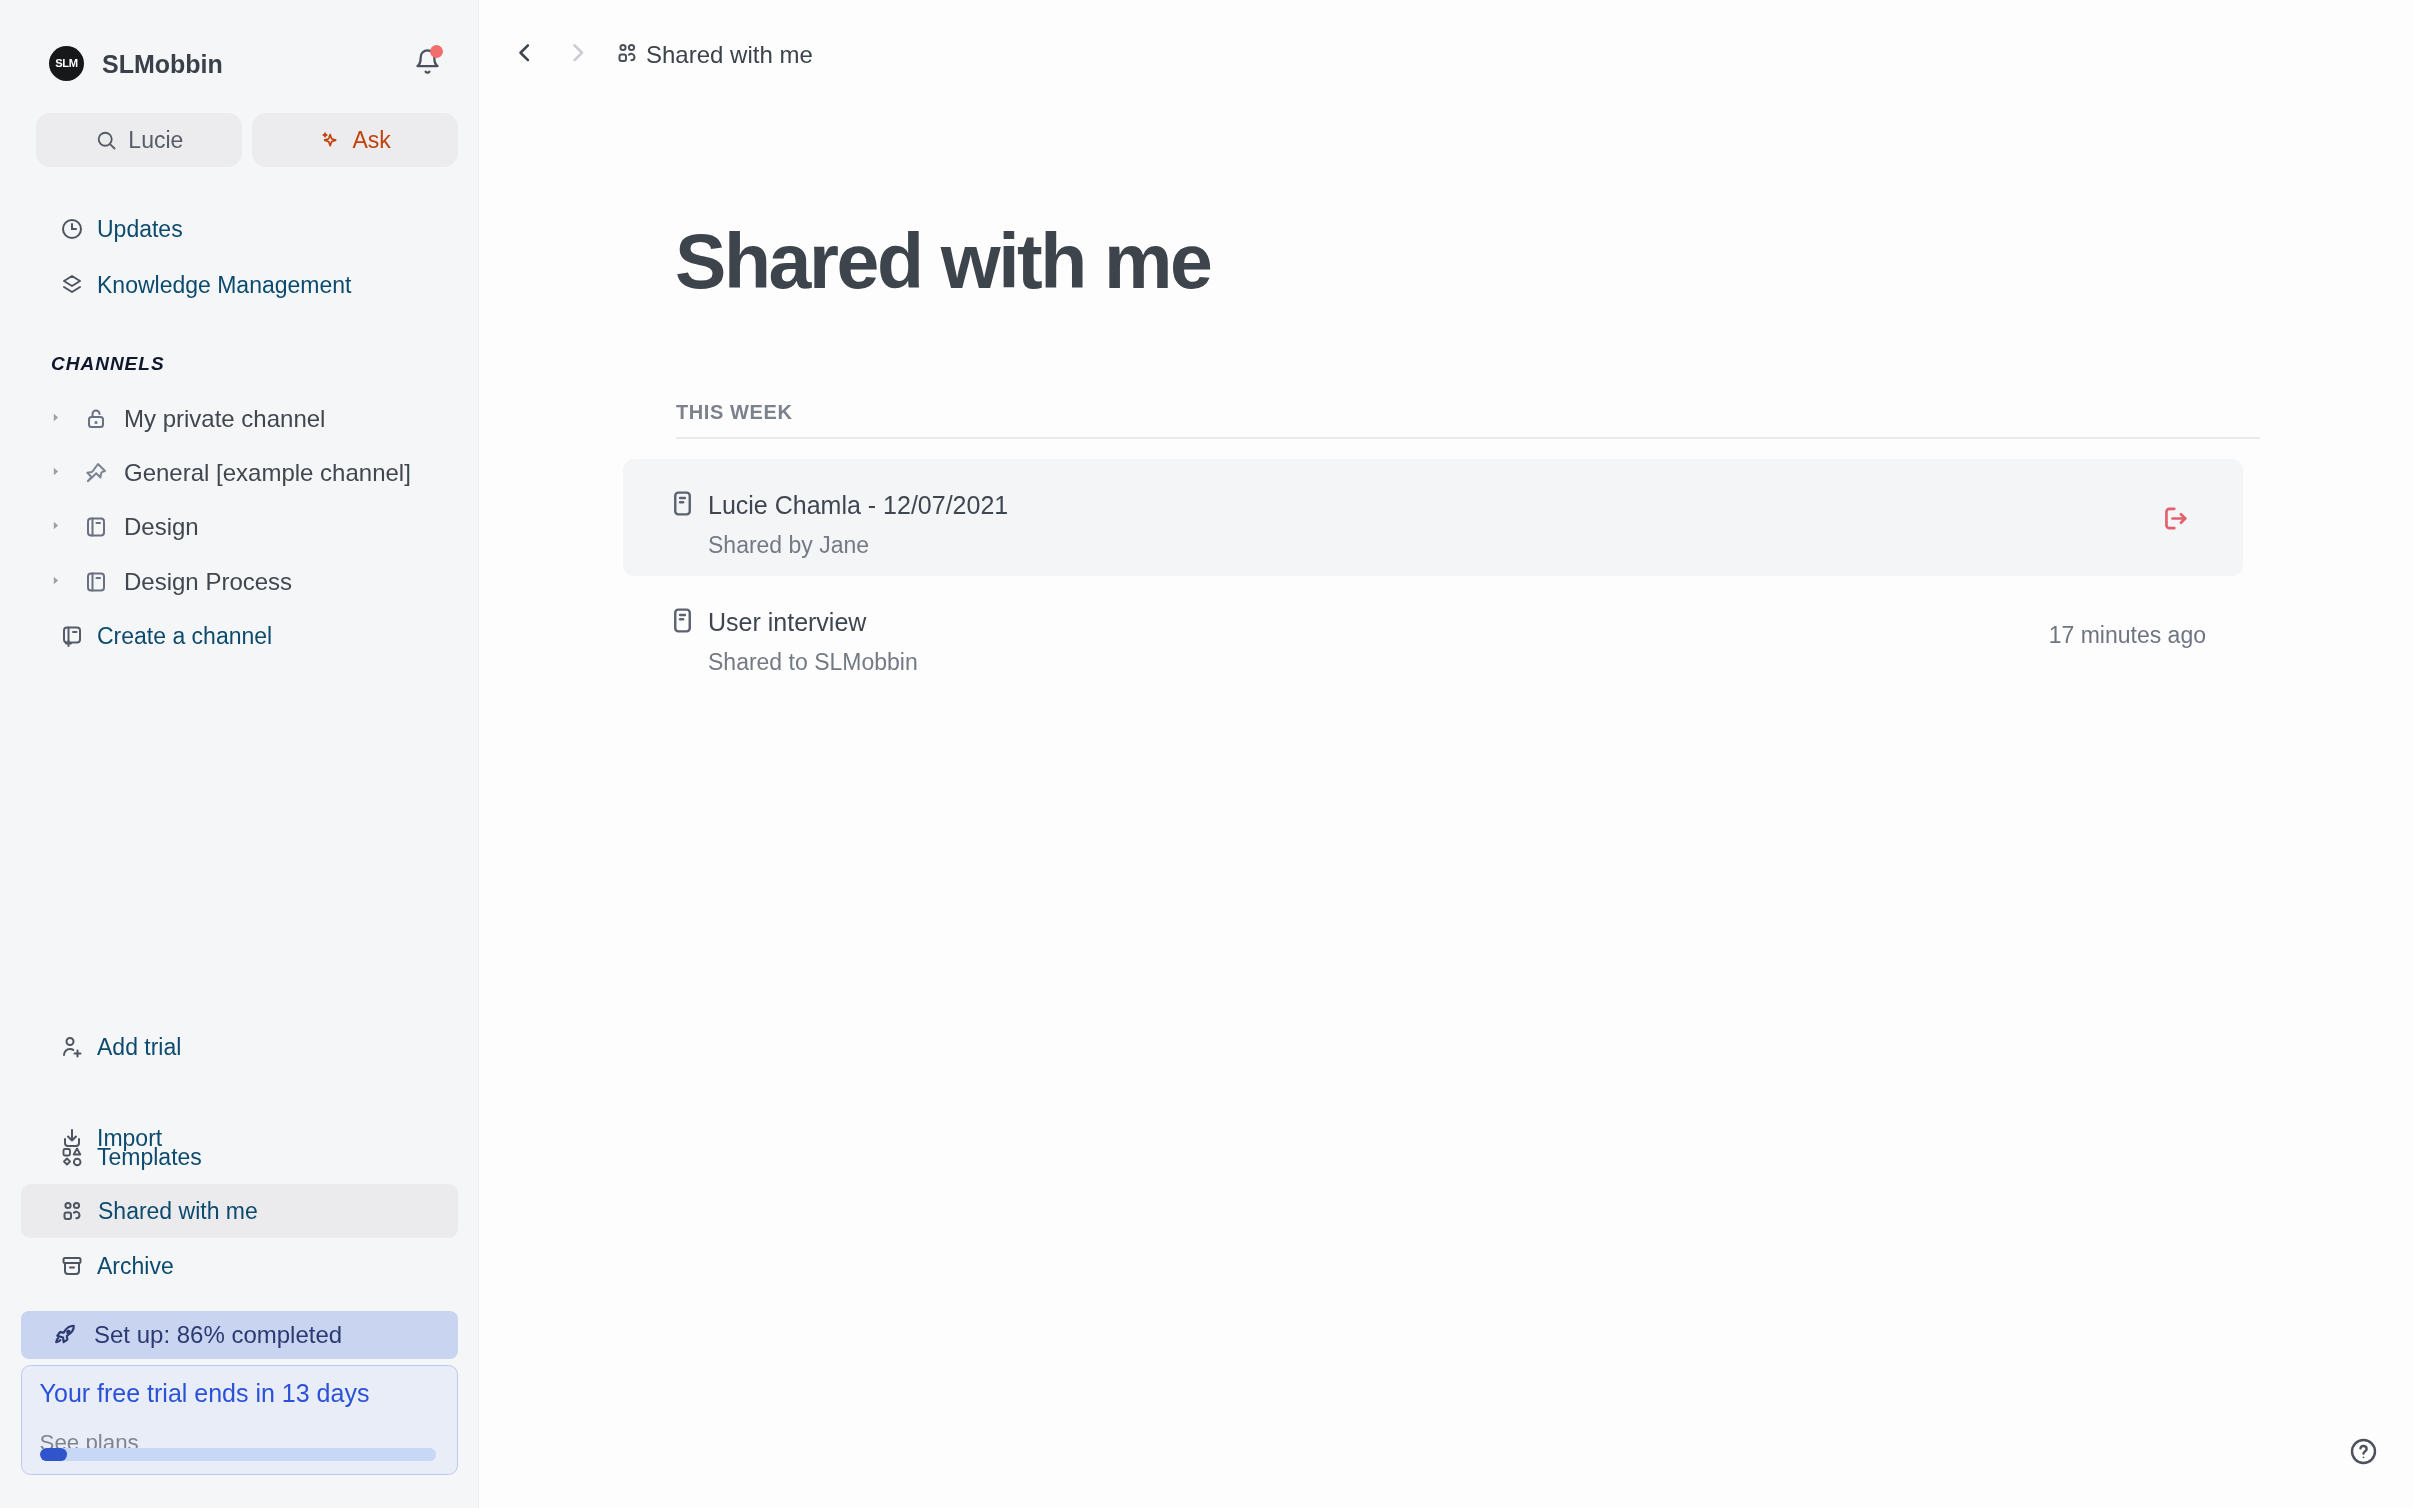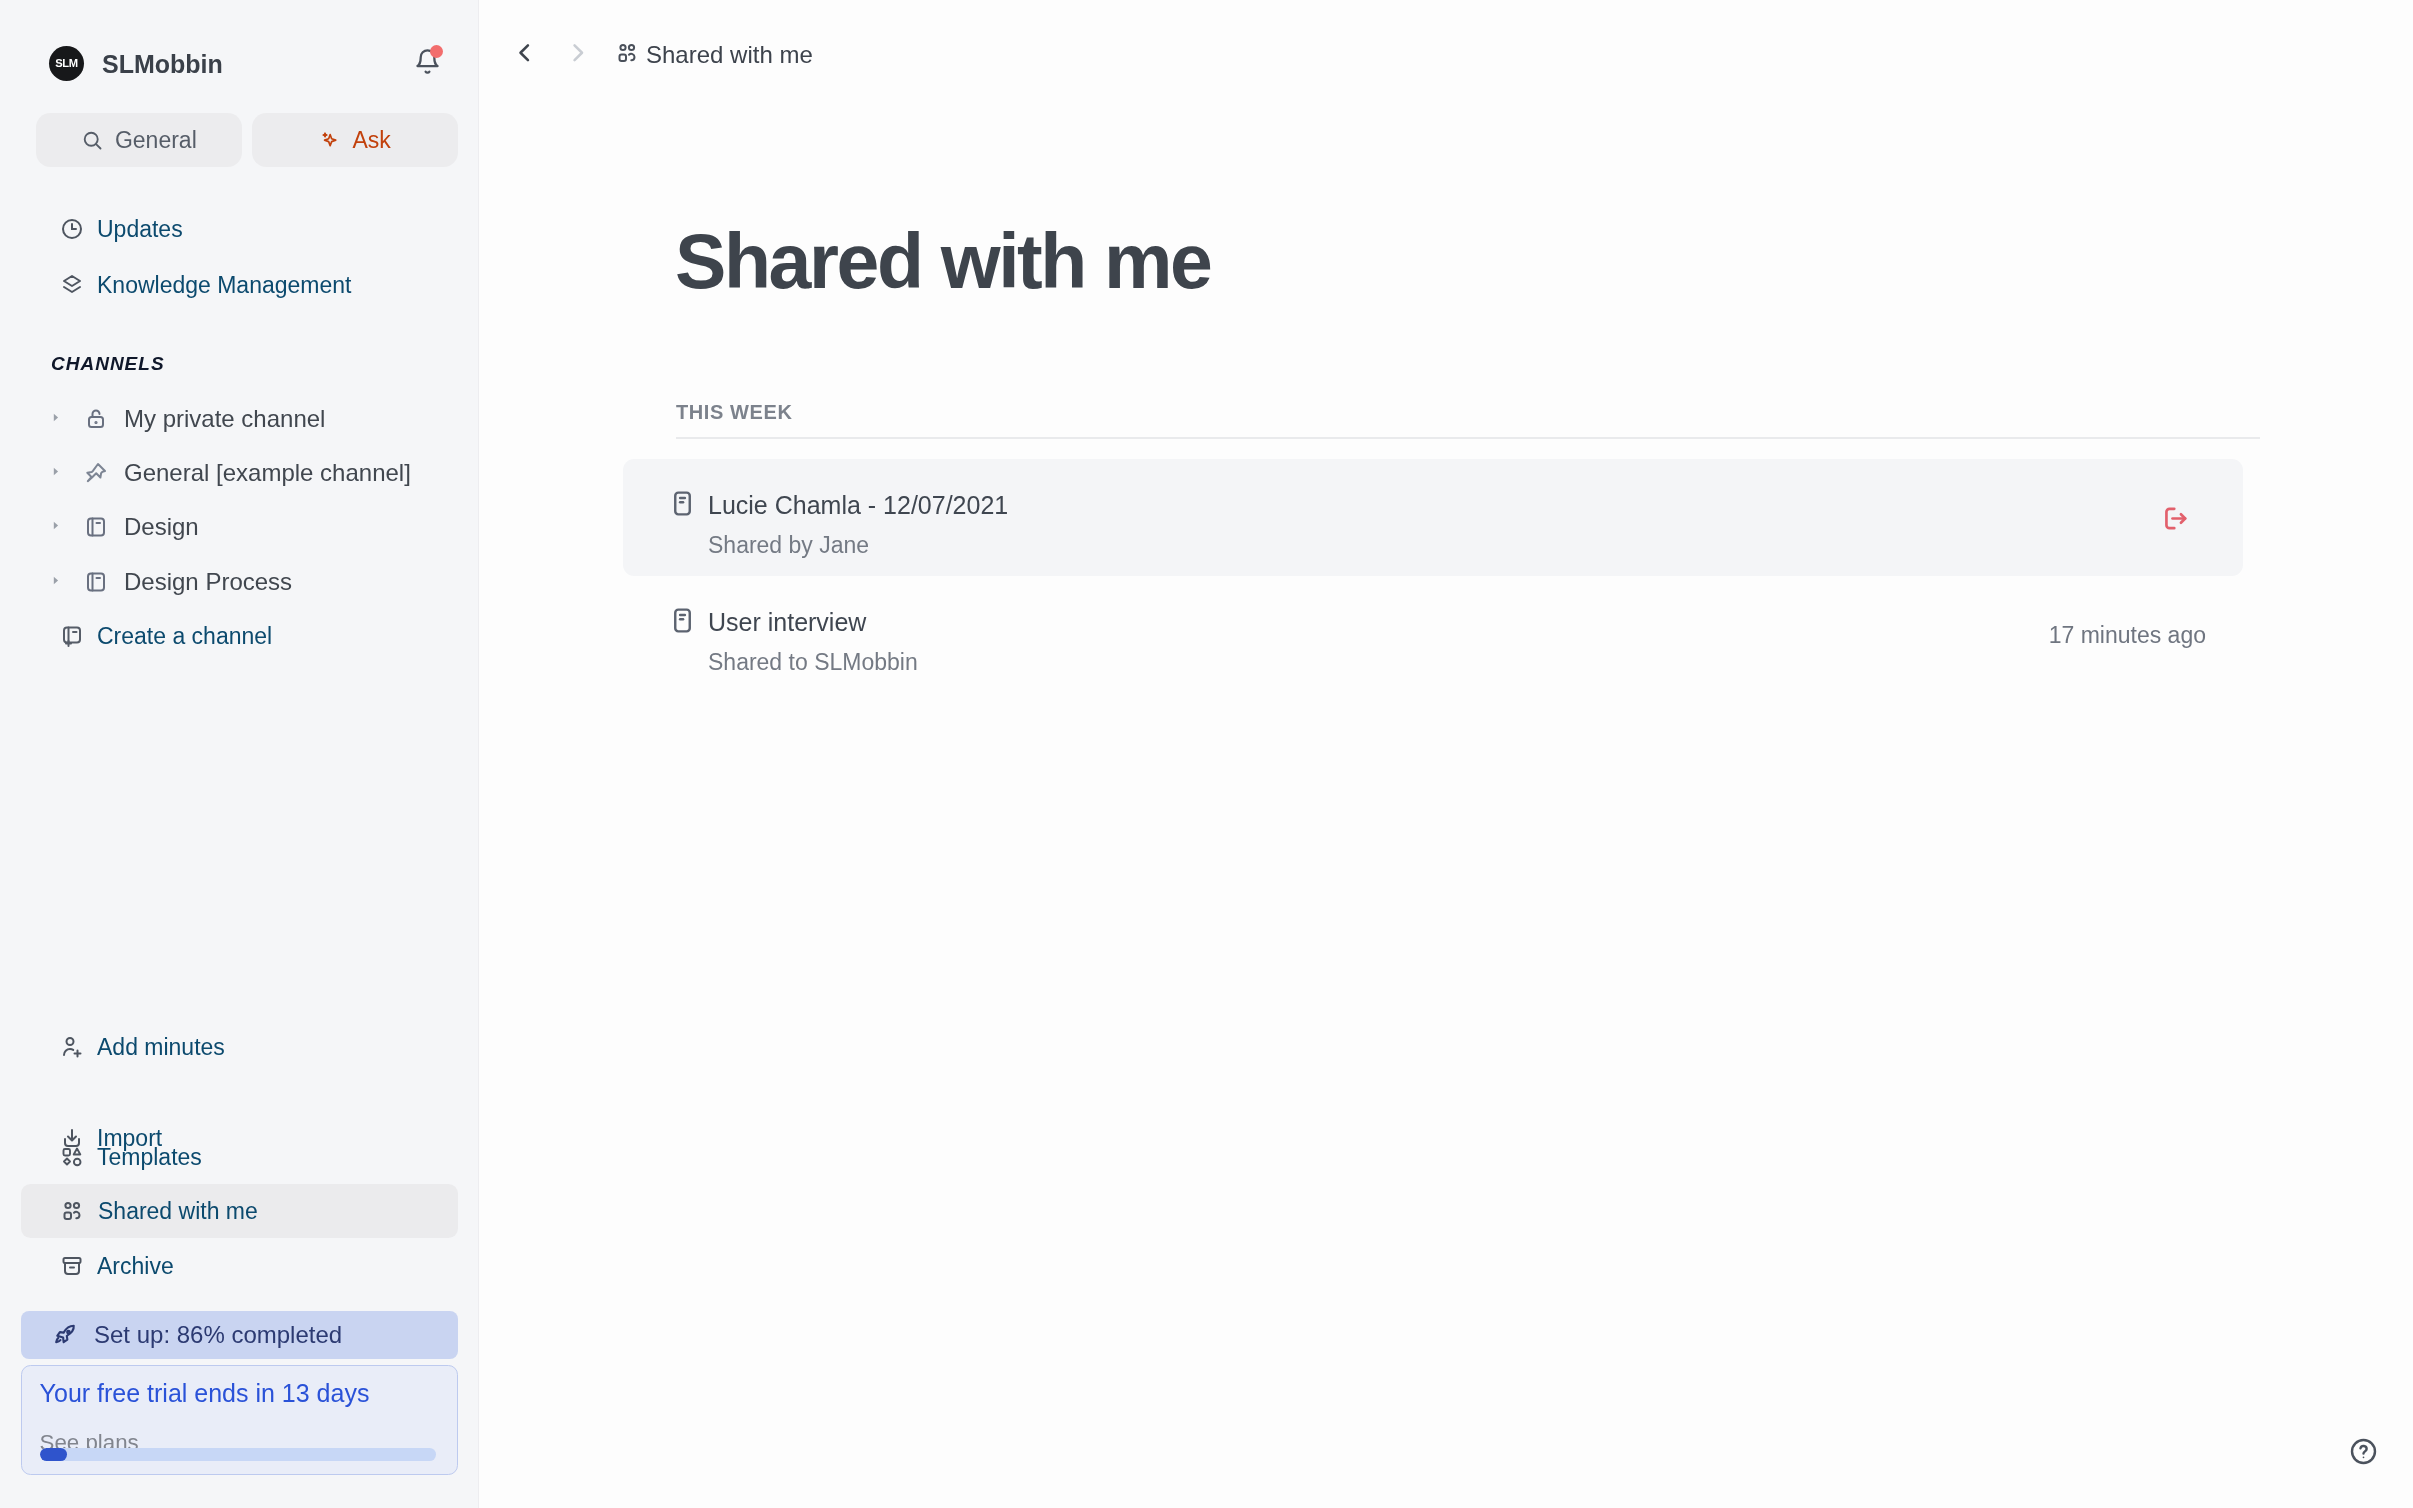--- a/index.html
+++ b/index.html
@@ -130,21 +130,21 @@
       <div class="bell-dot"></div>
     </div>
   </div>
 
   <div class="top-buttons">
     <button class="pill-btn">
       <svg width="22.3" height="22.3" viewBox="0 0 24 24" fill="none" stroke="currentColor" stroke-width="2" stroke-linecap="round">
         <circle cx="11" cy="11" r="7"></circle>
           <path d="M21 21l-4.8-4.8"></path>
       </svg>
-      <span>General</span>
+      <span>Lucie</span>
     </button>
     <button class="pill-btn ask">
       <svg width="22.3" height="22.3" viewBox="0 0 24 24" fill="none" stroke="currentColor" stroke-width="1.8" stroke-linecap="round" stroke-linejoin="round">
         <path d="M12 6l1.6 4.4L18 12l-4.4 1.6L12 18l-1.6-4.4L6 12l4.4-1.6z"></path>
         <path d="M6.5 4.5l.5 1.4 1.4.5-1.4.5-.5 1.4-.5-1.4-1.4-.5 1.4-.5z"></path>
       </svg>
       <span>Ask</span>
     </button>
   </div>
 
@@ -241,21 +241,21 @@
   </div>
 
   <div class="nav-item" style="top:1019px;">
     <span class="nav-icon">
       <svg viewBox="0 0 24 24" fill="none" stroke="currentColor" stroke-width="2" stroke-linecap="round">
           <circle cx="10" cy="6.5" r="3.5"></circle>
           <path d="M4 20c0-3.5 2.7-6 6-6 1.2 0 2.3.3 3.2.9"></path>
           <path d="M17.5 15.5v6M14.5 18.5h6"></path>
         </svg>
     </span>
-    <span class="nav-label">Add minutes</span>
+    <span class="nav-label">Add trial</span>
   </div>
   <div class="nav-item" style="top:1110px;">
     <span class="nav-icon">
       <svg viewBox="0 0 24 24" fill="none" stroke="currentColor" stroke-width="2" stroke-linecap="round" stroke-linejoin="round">
           <path d="M12 4v10"></path>
           <path d="M8 10.5l4 4 4-4"></path>
           <path d="M5 13v4a3 3 0 0 0 3 3h8a3 3 0 0 0 3-3v-4"></path>
         </svg>
     </span>
     <span class="nav-label">Import</span>

